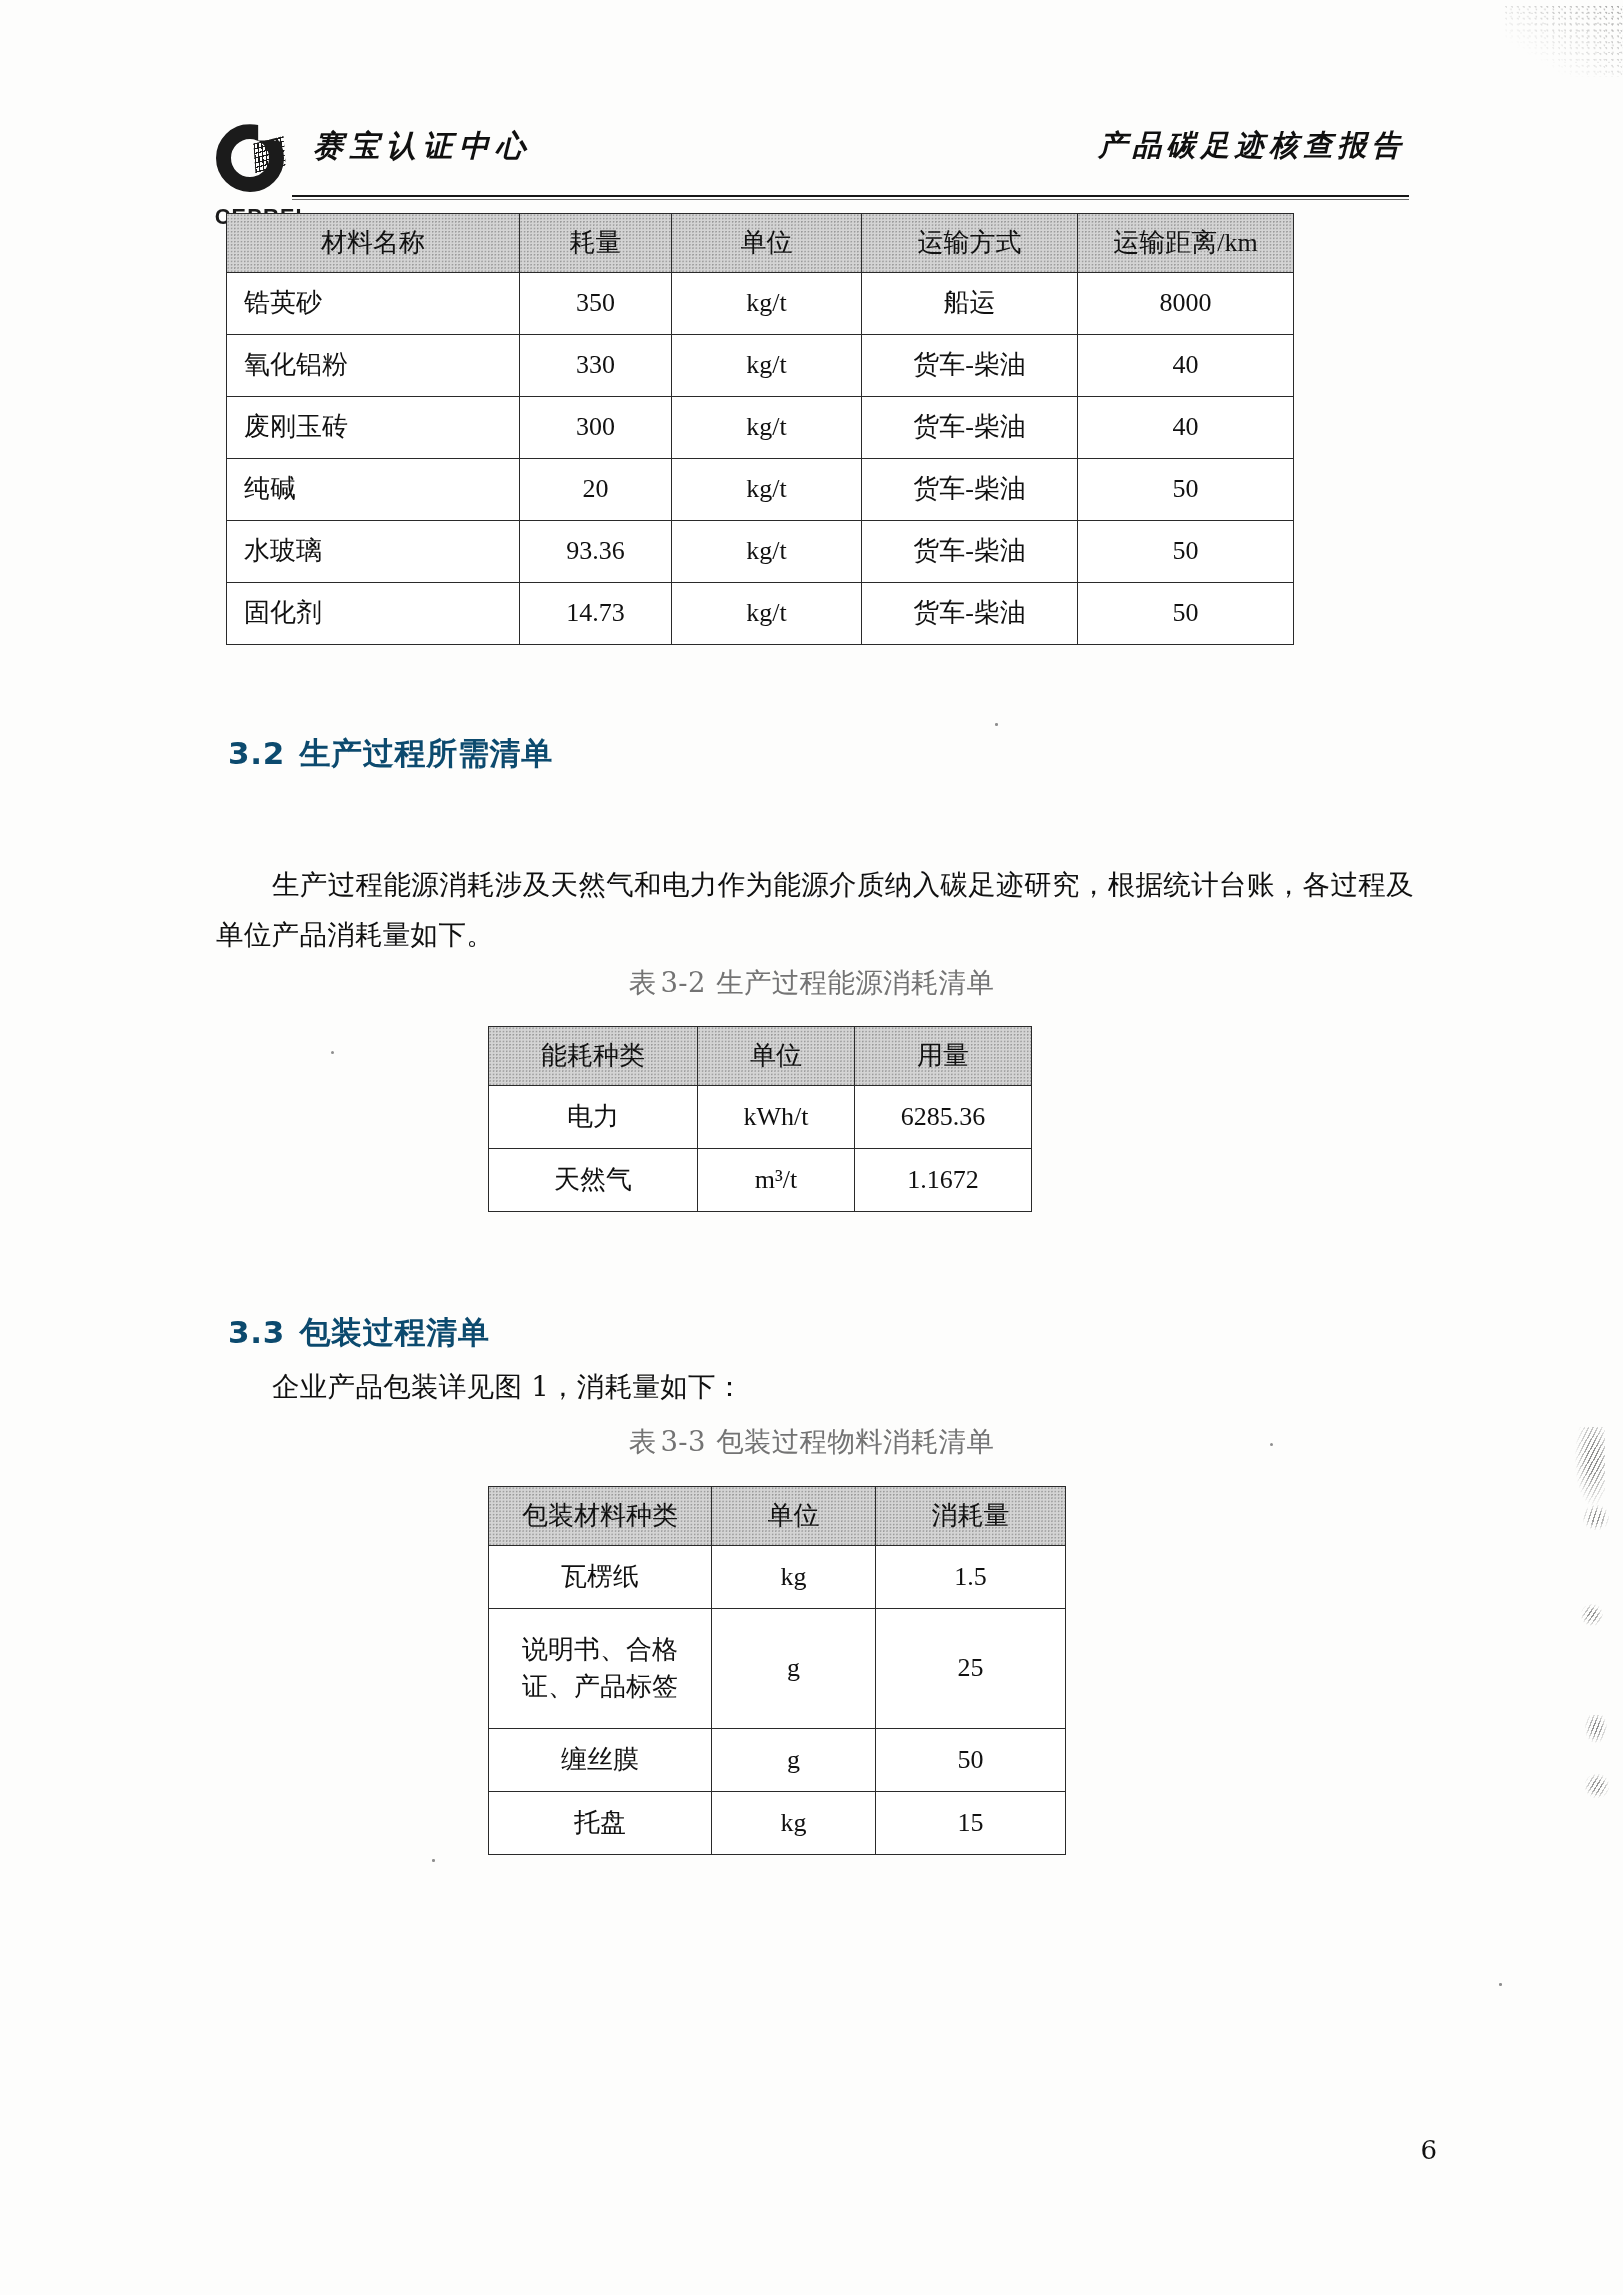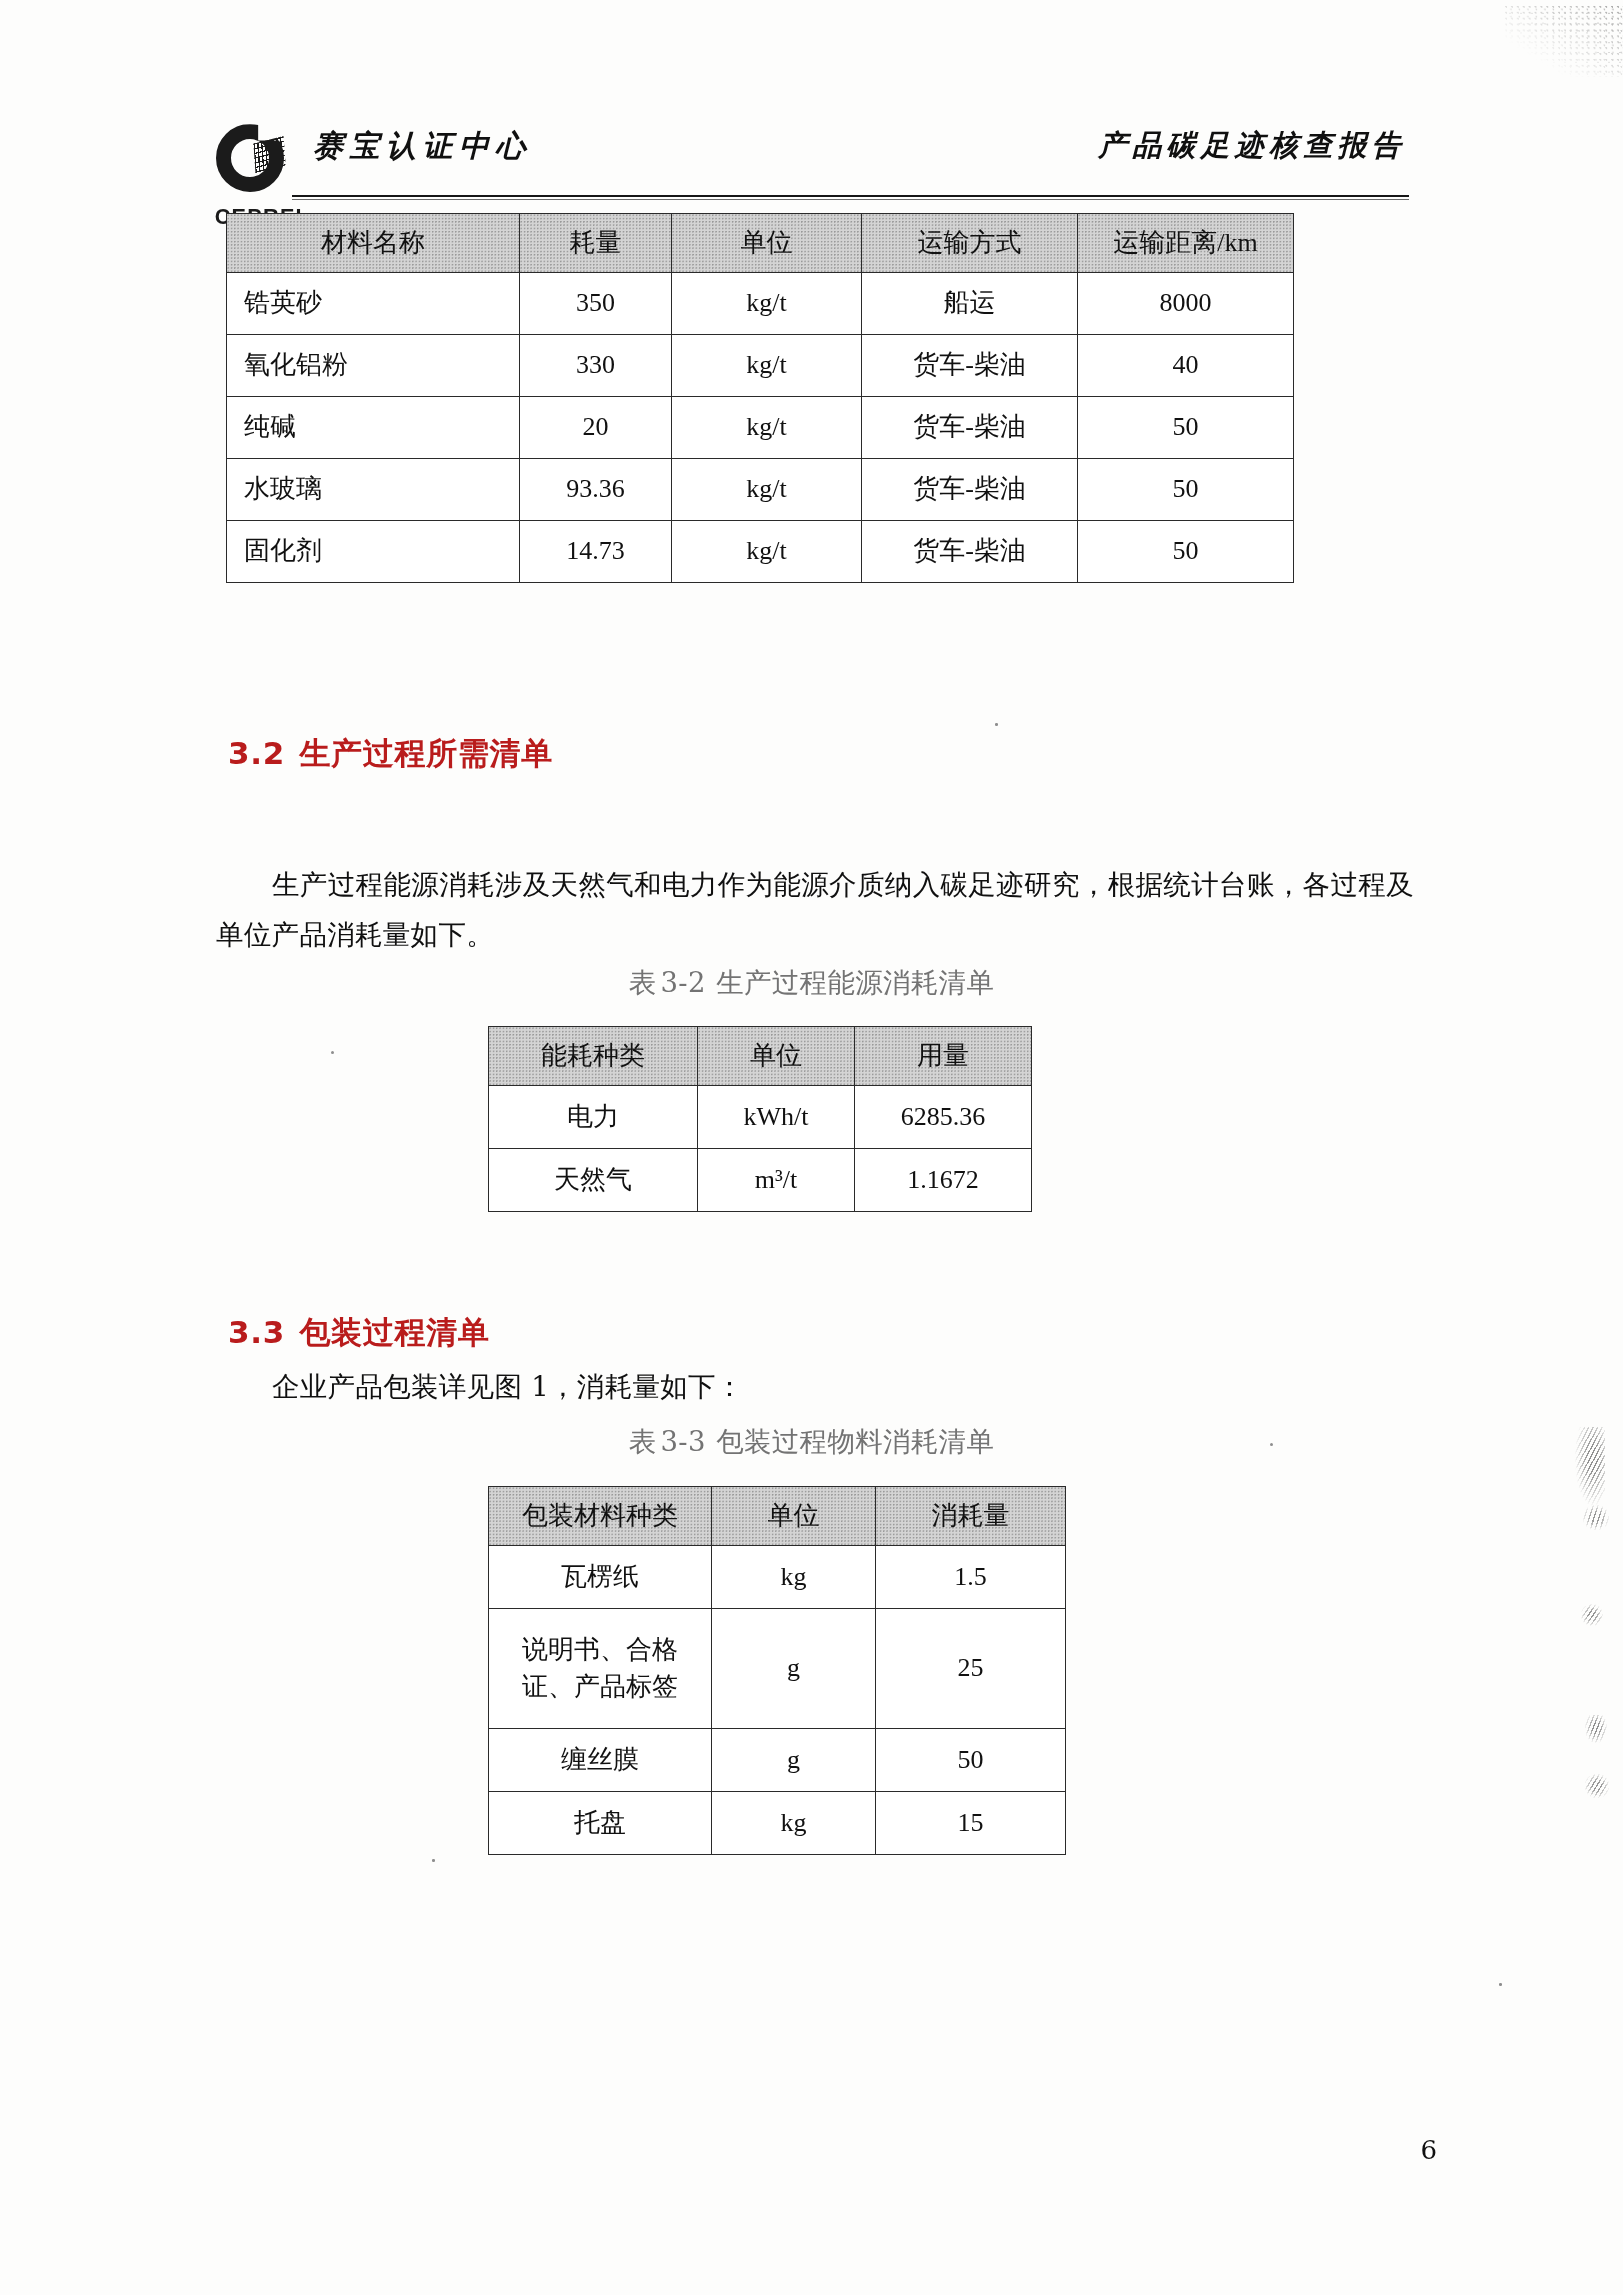--- a/index.html
+++ b/index.html
@@ -206,21 +206,21 @@
     line-height: 1.45;
     padding: 3.9px 9.2px;
   }
 
   
   .section-heading {
     position: absolute;
     font-family: "DejaVu Sans", sans-serif;
     font-weight: bold;
     font-size: 31px;
-    color: #b91c1c;
+    color: #0c4a6e;
     white-space: nowrap;
     letter-spacing: 0.7px;
   }
   .section-heading .sec-num { margin-right: 14.4px; }
 
   #heading-3-2 { left: 228px; top: 733px; }
   #heading-3-3 { left: 228px; top: 1312px; }
 
   .body-paragraph {
     position: absolute;
@@ -322,20 +322,27 @@
         <td>8000</td>
       </tr>
       <tr>
         <td class="cell-name">氧化铝粉</td>
         <td>330</td>
         <td>kg/t</td>
         <td>货车-柴油</td>
         <td>40</td>
       </tr>
       <tr>
+        <td class="cell-name">废刚玉砖</td>
+        <td>300</td>
+        <td>kg/t</td>
+        <td>货车-柴油</td>
+        <td>40</td>
+      </tr>
+      <tr>
         <td class="cell-name">纯碱</td>
         <td>20</td>
         <td>kg/t</td>
         <td>货车-柴油</td>
         <td>50</td>
       </tr>
       <tr>
         <td class="cell-name">水玻璃</td>
         <td>93.36</td>
         <td>kg/t</td>

